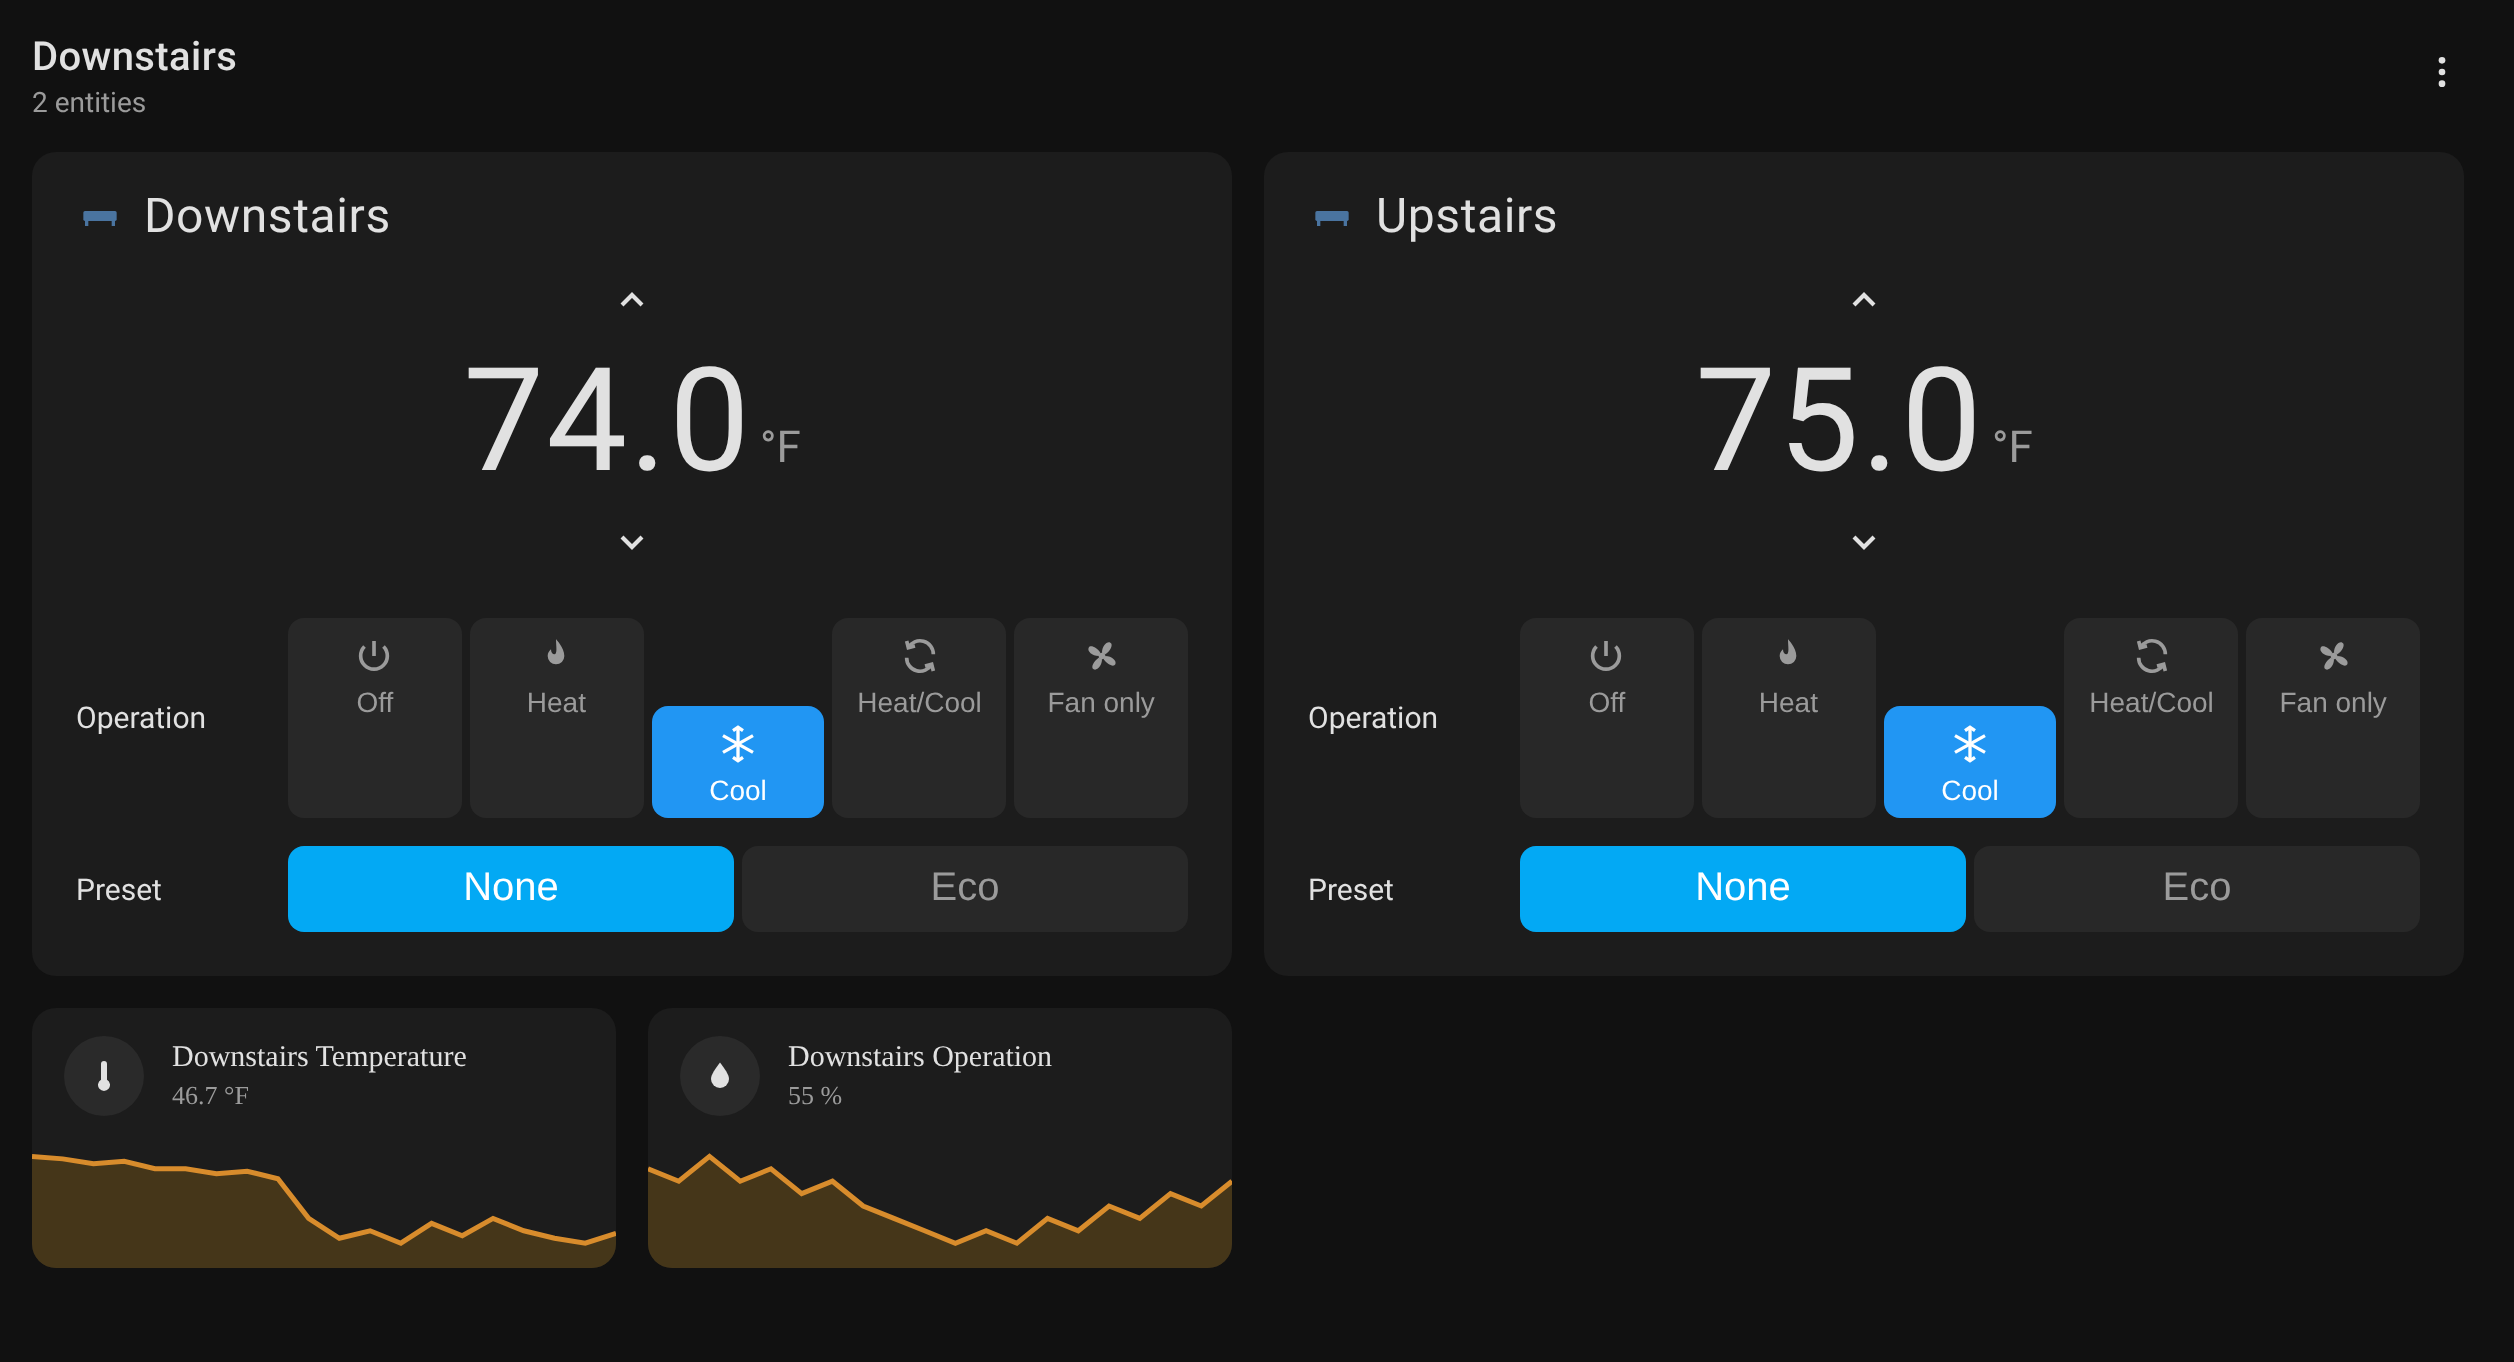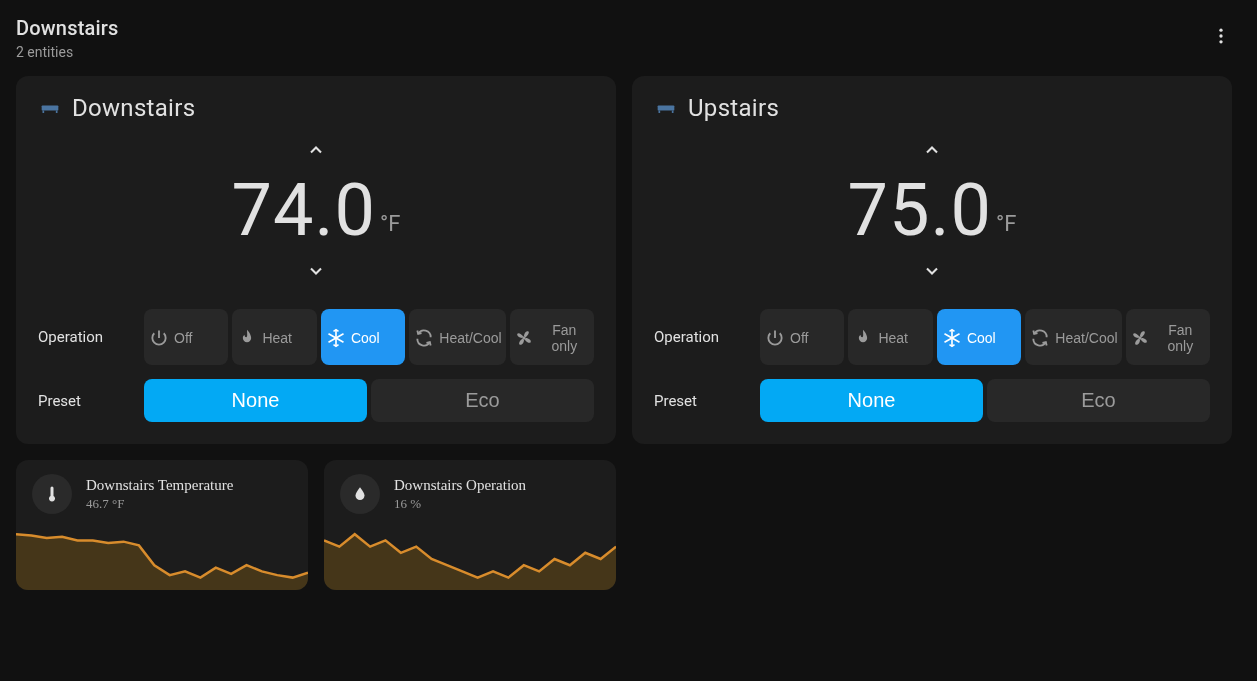--- a/index.html
+++ b/index.html
@@ -130,28 +130,29 @@
   .mode-btn {
     flex: 1;
     background: var(--subcard);
     border: none;
     border-radius: 8px;
     color: var(--text-secondary);
     font-size: 14px;
     padding: 8px 4px 6px 4px;
     cursor: pointer;
     display: flex;
-    flex-direction: row;
+    flex-direction: column;
     align-items: center;
     gap: 4px;
     min-height: 56px;
   }
   .mode-btn.active {
     background: var(--accent);
     color: #ffffff;
+    margin-top: 44px;
   }
   .mode-btn .mi {
     width: 22px; height: 22px;
     display:flex;align-items:center;justify-content:center;
   }
   .preset-btn {
     flex: 1;
     background: var(--subcard);
     border: none;
     border-radius: 8px;
@@ -436,21 +437,21 @@
       </div>
       <div class="sensor-card">
         <div class="sensor-header">
           <div class="sensor-icon-wrap">
             <svg width="18" height="18" viewBox="0 0 24 24" fill="currentColor">
               <path d="M12 3c-3 4-6 8-6 11a6 6 0 0 0 12 0c0-3-3-7-6-11z"></path>
             </svg>
           </div>
           <div class="sensor-text">
             <div class="name">Downstairs Operation</div>
-            <div class="val">16 %</div>
+            <div class="val">55 %</div>
           </div>
         </div>
         <svg class="spark" viewBox="0 0 292 62" preserveAspectRatio="none">
           <path d="M 0 62 L 0 12.399999999999999 L 15.368421052631579 18.6 L 30.736842105263158 6.199999999999996 L 46.10526315789473 18.6 L 61.473684210526315 12.399999999999999 L 76.84210526315789 24.800000000000004 L 92.21052631578947 18.6 L 107.57894736842104 31 L 122.94736842105263 37.2 L 138.3157894736842 43.400000000000006 L 153.68421052631578 49.6 L 169.05263157894737 43.400000000000006 L 184.42105263157893 49.6 L 199.78947368421052 37.2 L 215.15789473684208 43.400000000000006 L 230.5263157894737 31 L 245.89473684210526 37.2 L 261.2631578947368 24.800000000000004 L 276.6315789473684 31 L 292 18.6 L 292 62 Z" fill="#4a3a1a" opacity="0.9"></path>
           <path d="M 0 12.399999999999999 L 15.368421052631579 18.6 L 30.736842105263158 6.199999999999996 L 46.10526315789473 18.6 L 61.473684210526315 12.399999999999999 L 76.84210526315789 24.800000000000004 L 92.21052631578947 18.6 L 107.57894736842104 31 L 122.94736842105263 37.2 L 138.3157894736842 43.400000000000006 L 153.68421052631578 49.6 L 169.05263157894737 43.400000000000006 L 184.42105263157893 49.6 L 199.78947368421052 37.2 L 215.15789473684208 43.400000000000006 L 230.5263157894737 31 L 245.89473684210526 37.2 L 261.2631578947368 24.800000000000004 L 276.6315789473684 31 L 292 18.6" fill="none" stroke="#d88c2c" stroke-width="2.5"></path>
         </svg>
       </div>
     </div>
 </div>
 

